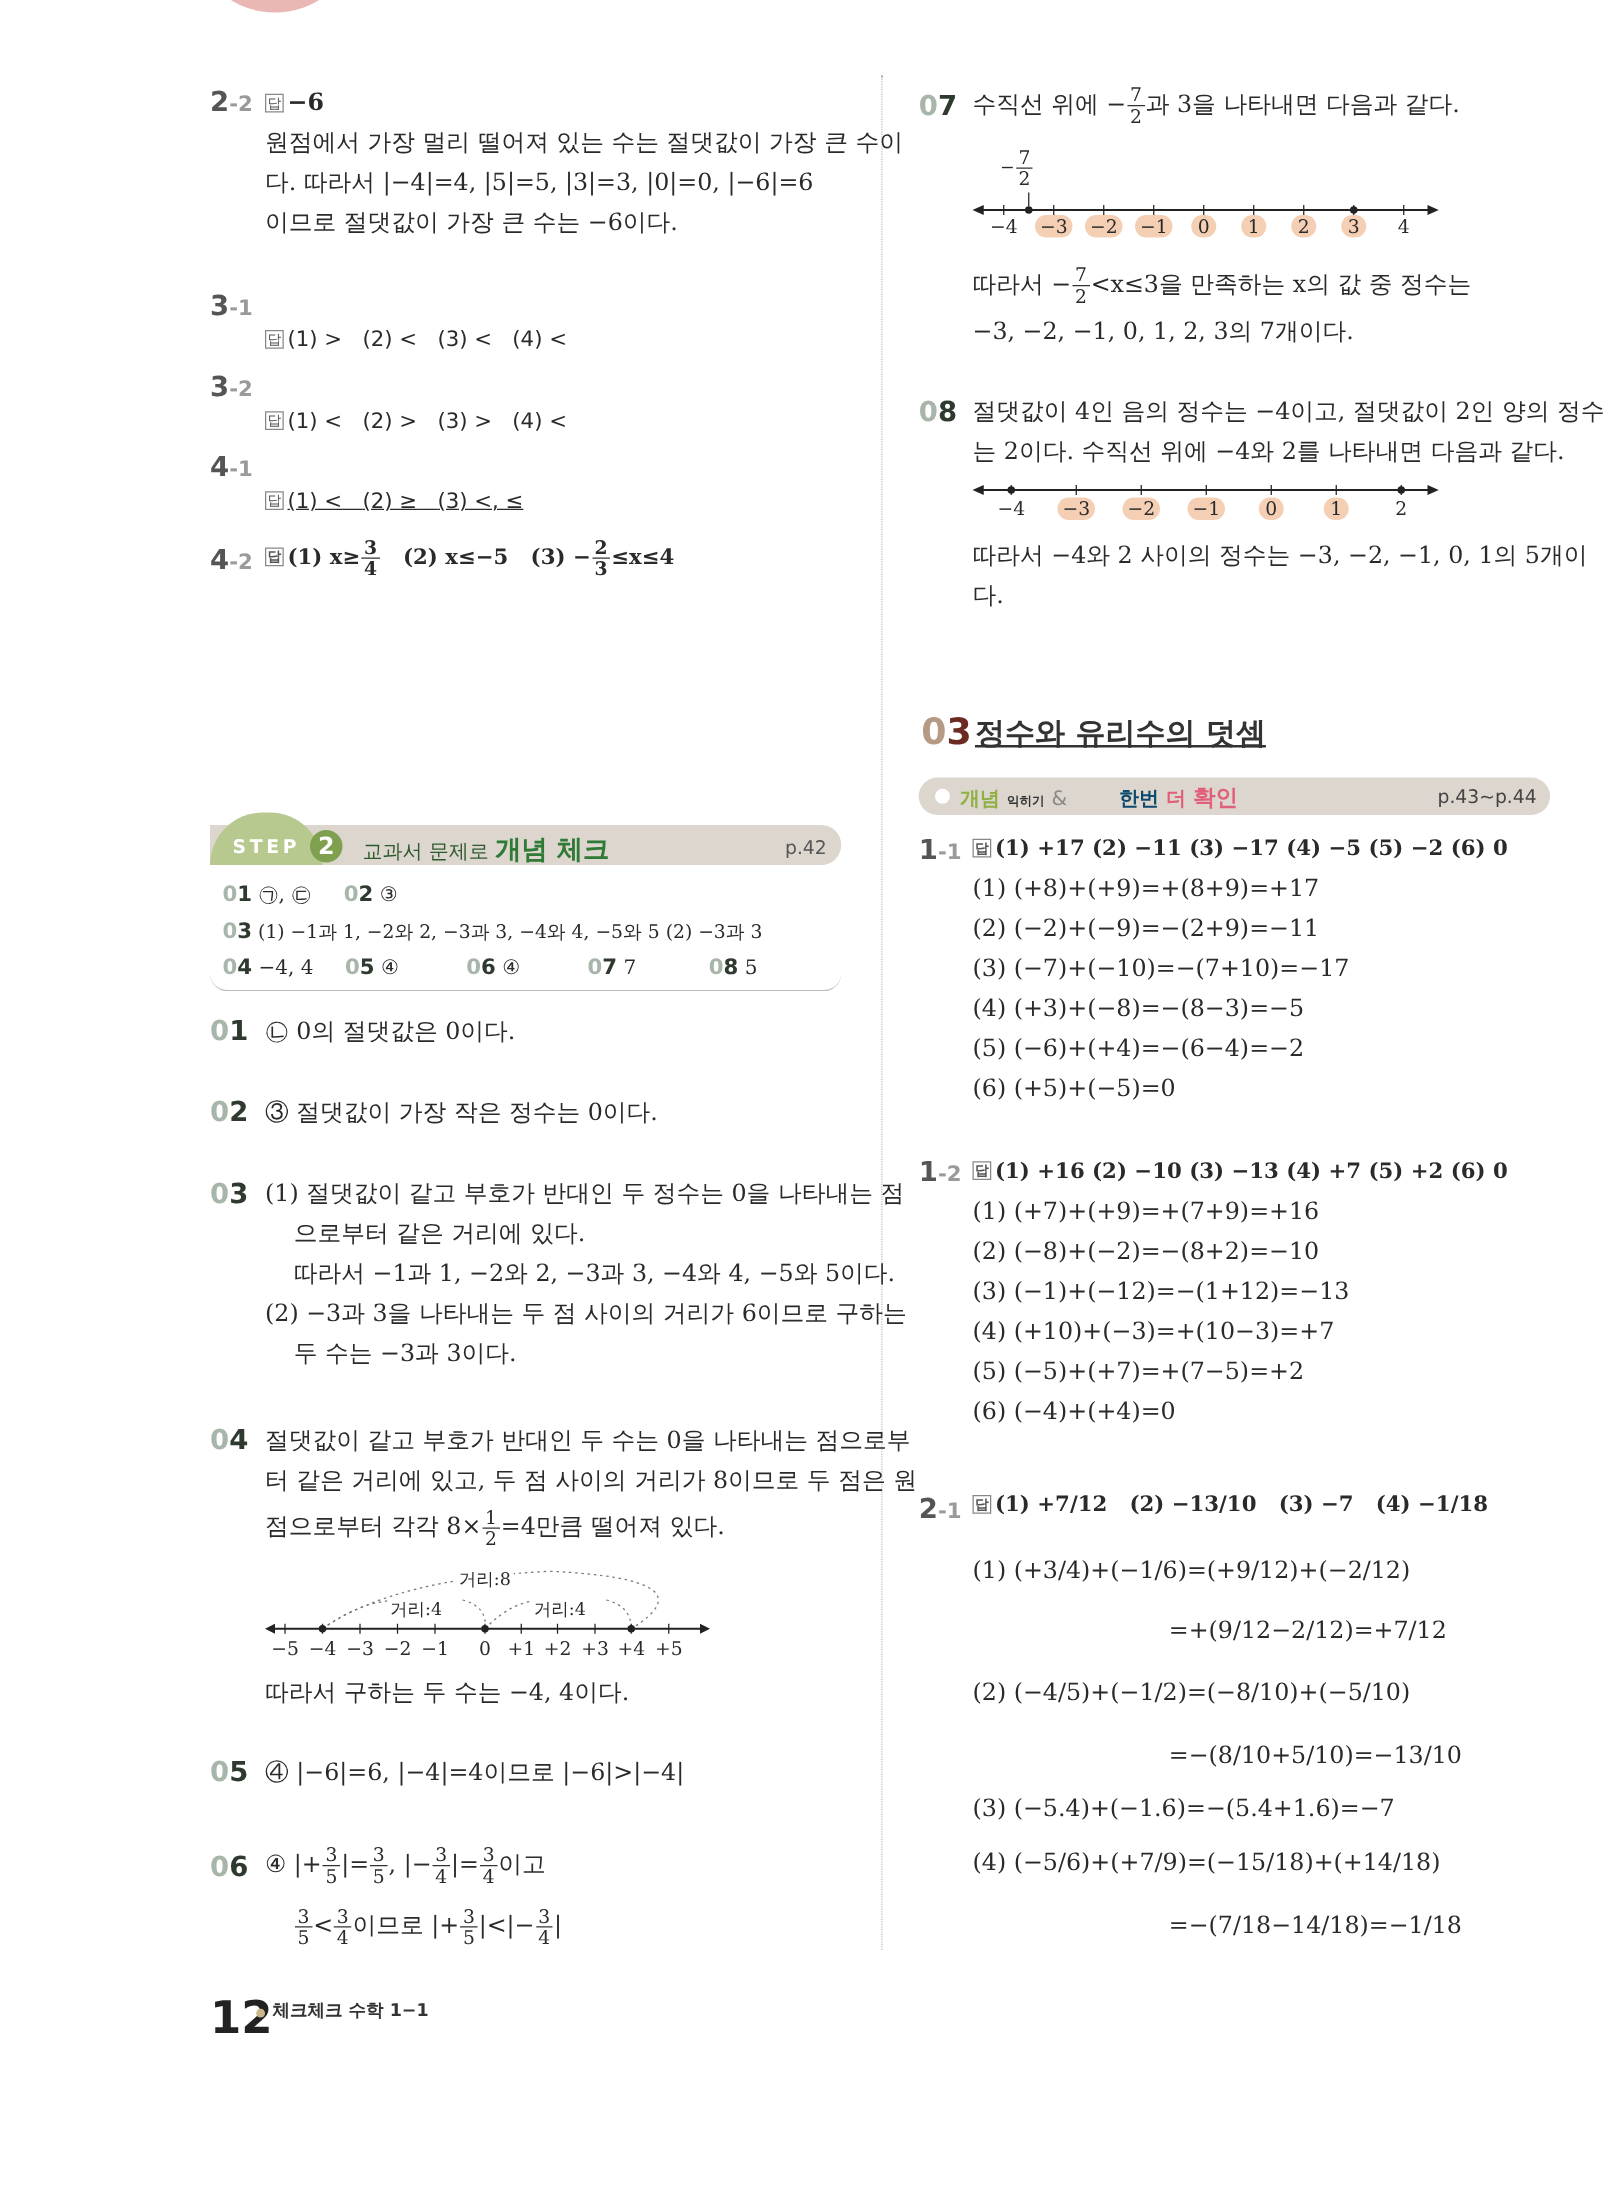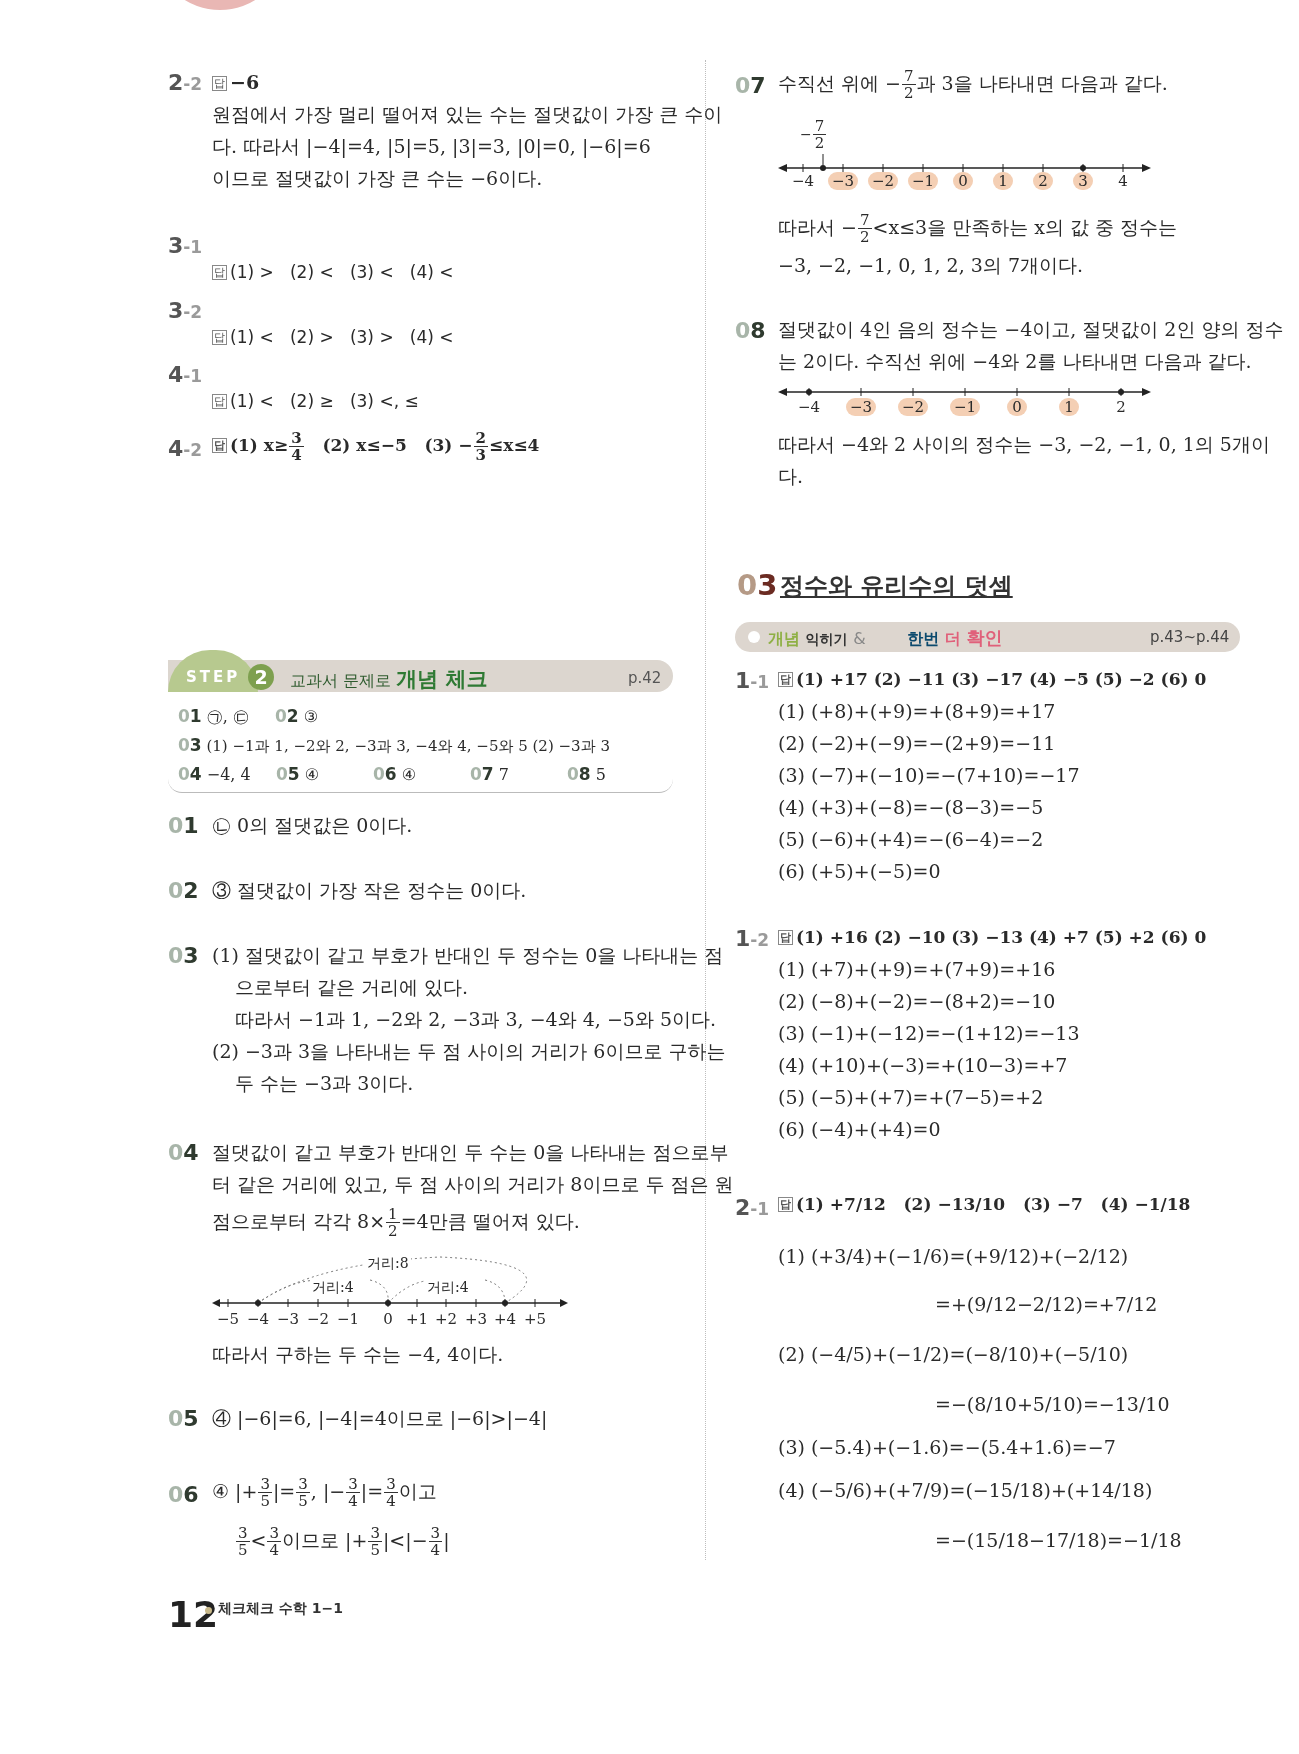--- a/index.html
+++ b/index.html
@@ -66,21 +66,21 @@
   <div class="line sans" style="left:212px;top:230px;font-size:17px;"><span class="ans-box">답</span><span>(1) &gt;</span>&nbsp;&nbsp;&nbsp;<span>(2) &lt;</span>&nbsp;&nbsp;&nbsp;<span>(3) &lt;</span>&nbsp;&nbsp;&nbsp;<span>(4) &lt;</span></div>
 </div>
 
 <div>
   <div class="abs qnum" style="left:168px;top:298px;"><span>3</span><span class="sub">-2</span></div>
   <div class="line sans" style="left:212px;top:295px;font-size:17px;"><span class="ans-box">답</span><span>(1) &lt;</span>&nbsp;&nbsp;&nbsp;<span>(2) &gt;</span>&nbsp;&nbsp;&nbsp;<span>(3) &gt;</span>&nbsp;&nbsp;&nbsp;<span>(4) &lt;</span></div>
 </div>
 
 <div>
   <div class="abs qnum" style="left:168px;top:362px;"><span>4</span><span class="sub">-1</span></div>
-  <div class="line sans" style="left:212px;top:359px;font-size:17px;"><span class="ans-box">답</span><span>(1) &lt;</span>&nbsp;&nbsp;&nbsp;<span>(2) ≥</span>&nbsp;&nbsp;&nbsp;<span>(3) &lt;, ≤</span></div>
+  <div class="line sans" style="left:212px;top:359px;font-size:17px;text-decoration:underline;"><span class="ans-box">답</span><span>(1) &lt;</span>&nbsp;&nbsp;&nbsp;<span>(2) ≥</span>&nbsp;&nbsp;&nbsp;<span>(3) &lt;, ≤</span></div>
 </div>
 
 <div>
   <div class="abs qnum" style="left:168px;top:436px;"><span>4</span><span class="sub">-2</span></div>
   <div class="line bold" style="left:212px;top:430px;font-size:17px;"><span class="ans-box">답</span><span>(1) x≥</span><span class="frac">
         <span class="n">3</span>
         <span class="d">4</span>
       </span>&nbsp;&nbsp;&nbsp;<span>(2) x≤−5</span>&nbsp;&nbsp;&nbsp;<span>(3) −</span><span class="frac">
         <span class="n">2</span>
         <span class="d">3</span>
@@ -282,21 +282,21 @@
   <div class="nl-label hl" style="left:1069px;top:398px;width:20px;margin-left:-10px;">1</div>
   <div class="nl-label" style="left:1121px;top:398px;width:20px;margin-left:-10px;">2</div>
 </div>
 <div class="line" style="left:778px;top:430px;">따라서 −4와 2 사이의 정수는 −3, −2, −1, 0, 1의 5개이</div>
 <div class="line" style="left:778px;top:462px;">다.</div>
 
 <div class="sec-num"><span class="a">0</span><span class="b">3</span></div>
 <div class="sec-title">정수와 유리수의 덧셈</div>
 <div class="pill"></div>
 <div class="pill-dot"></div>
-<div class="pill-title"><span style="color:#8fb045;">개념</span> <span style="color:#333;font-size:14px;">익히기</span> <span style="color:#888;font-weight:normal;">&amp;</span> <span style="color:#0c4a6e;margin-left:36px;">한번</span> <span style="color:#e0607a;">더</span> <span style="color:#e0607a;font-size:18px;">확인</span></div>
+<div class="pill-title"><span style="color:#8fb045;">개념</span> <span style="color:#333;font-size:10px;">익히기</span> <span style="color:#888;font-weight:normal;">&amp;</span> <span style="color:#0c4a6e;margin-left:36px;">한번</span> <span style="color:#e0607a;">더</span> <span style="color:#e0607a;font-size:18px;">확인</span></div>
 <div class="pill-page">p.43~p.44</div>
 
 <div class="abs qnum" style="left:735px;top:668px;"><span>1</span><span class="sub">-1</span></div>
 <div class="line bold" style="left:778px;top:665px;font-size:17px;"><span class="ans-box">답</span><span>(1) +17   (2) −11   (3) −17   (4) −5   (5) −2   (6) 0</span></div>
 <div class="line" style="left:778px;top:697px;">(1) (+8)+(+9)=+(8+9)=+17</div>
 <div class="line" style="left:778px;top:729px;">(2) (−2)+(−9)=−(2+9)=−11</div>
 <div class="line" style="left:778px;top:761px;">(3) (−7)+(−10)=−(7+10)=−17</div>
 <div class="line" style="left:778px;top:793px;">(4) (+3)+(−8)=−(8−3)=−5</div>
 <div class="line" style="left:778px;top:825px;">(5) (−6)+(+4)=−(6−4)=−2</div>
 <div class="line" style="left:778px;top:857px;">(6) (+5)+(−5)=0</div>
@@ -311,13 +311,13 @@
 <div class="line" style="left:778px;top:1115px;">(6) (−4)+(+4)=0</div>
 
 <div class="abs qnum" style="left:735px;top:1195px;"><span>2</span><span class="sub">-1</span></div>
 <div class="line bold" style="left:778px;top:1190px;font-size:17px;"><span class="ans-box">답</span><span>(1) +7/12</span>&nbsp;&nbsp;&nbsp;<span>(2) −13/10</span>&nbsp;&nbsp;&nbsp;<span>(3) −7</span>&nbsp;&nbsp;&nbsp;<span>(4) −1/18</span></div>
 <div class="line" style="left:778px;top:1242px;">(1) (+3/4)+(−1/6)=(+9/12)+(−2/12)</div>
 <div class="line" style="left:935px;top:1290px;">=+(9/12−2/12)=+7/12</div>
 <div class="line" style="left:778px;top:1340px;">(2) (−4/5)+(−1/2)=(−8/10)+(−5/10)</div>
 <div class="line" style="left:935px;top:1390px;">=−(8/10+5/10)=−13/10</div>
 <div class="line" style="left:778px;top:1433px;">(3) (−5.4)+(−1.6)=−(5.4+1.6)=−7</div>
 <div class="line" style="left:778px;top:1476px;">(4) (−5/6)+(+7/9)=(−15/18)+(+14/18)</div>
-<div class="line" style="left:935px;top:1526px;">=−(15/18−17/18)=−1/18</div>
+<div class="line" style="left:935px;top:1526px;">=−(7/18−14/18)=−1/18</div>
 
 </body></html>

